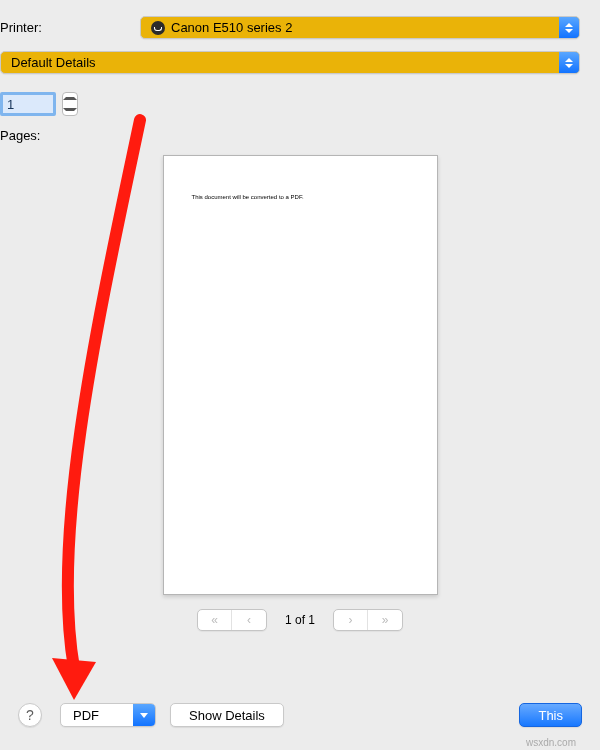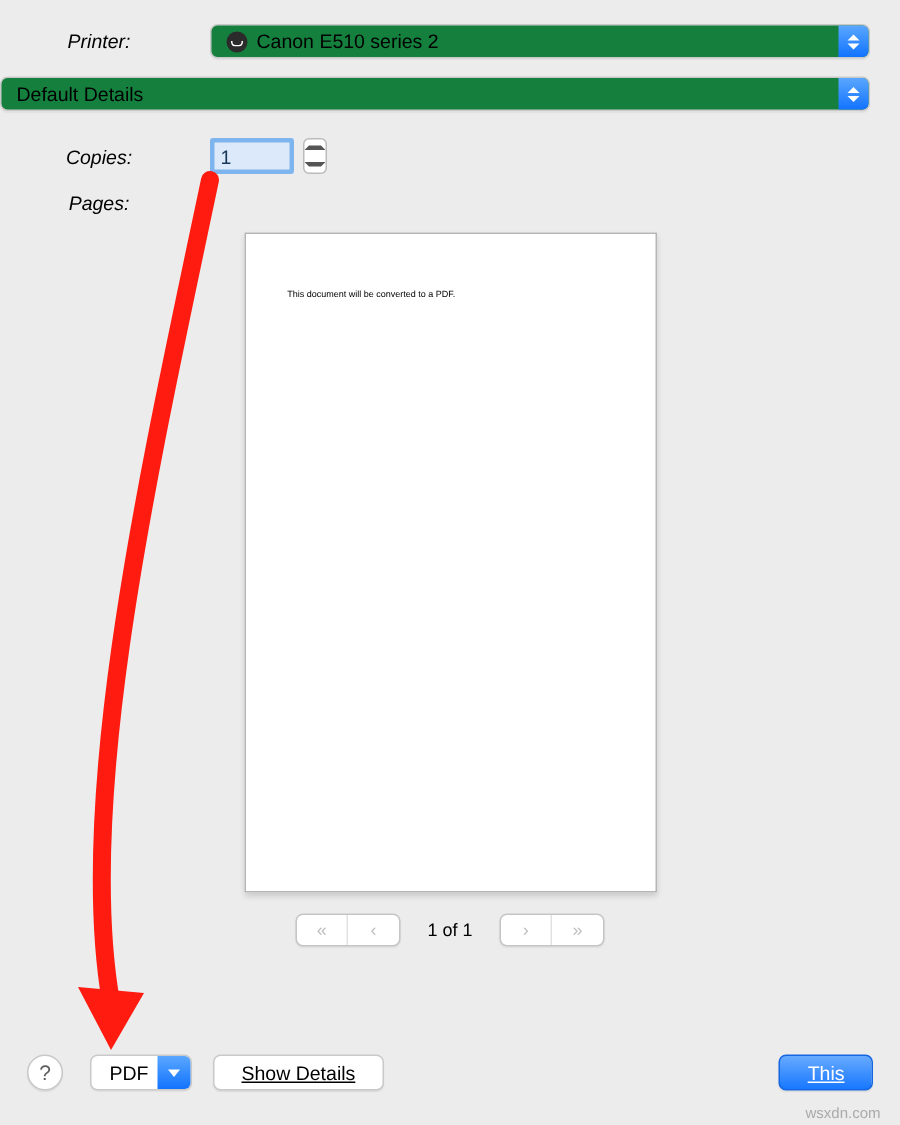--- a/index.html
+++ b/index.html
@@ -13,29 +13,28 @@
     color: #000;
     position: relative;
   }
   .row {
     display: flex;
     align-items: center;
     margin: 0 20px 12px 0;
   }
   .label-col {
     width: 140px;
-    text-align: center;
+    text-align: left;
     padding-right: 8px;
     font-size: 13px;
-    font-style: italic;
   }
   .popup {
     flex: 1;
     height: 23px;
-    background: #15803d;
+    background: #eab308;
     border: 1px solid #c9c9c9;
     border-radius: 5px;
     position: relative;
     display: flex;
     align-items: center;
     padding: 0 26px 0 10px;
     box-shadow: 0 1px 1px rgba(0,0,0,0.05);
   }
   .popup .arrows {
     position: absolute;
@@ -156,59 +155,59 @@
   }
   .pdf-btn {
     height: 24px;
     background: #fff;
     border: 1px solid #c9c9c9;
     border-radius: 5px;
     display: flex; align-items: center;
     padding-left: 12px;
     box-shadow: 0 1px 1px rgba(0,0,0,0.05);
     position: relative;
+    gap: 28px;
   }
   .pdf-btn .lab { padding-right: 6px; }
   .pdf-btn .drop {
     width: 22px; height: 100%;
     background: linear-gradient(#5aa7ff,#1273ff);
     border-radius: 0 4px 4px 0;
     display: flex; align-items:center; justify-content:center;
   }
   .pdf-btn .drop .d {
     width:0;height:0;border-left:4px solid transparent;border-right:4px solid transparent;border-top:5px solid #fff;
   }
   .push-btn {
     height: 24px;
     padding: 0 18px;
     background: #fff;
     border: 1px solid #c9c9c9;
     border-radius: 5px;
     display:flex;align-items:center;justify-content:center;
     box-shadow: 0 1px 1px rgba(0,0,0,0.08);
     font-size: 13px;
-    text-decoration: underline;
   }
   .push-btn.primary {
     background: linear-gradient(#67aaff,#1878ff);
     color: #fff;
     border: 1px solid #1566e0;
   }
   .spacer { flex: 1; }
   
   .anno-arrow {
     position: absolute;
     top: 110px; left: 20px;
     width: 140px; height: 600px;
     z-index: 50;
     pointer-events: none;
   }
   .watermark {
     position: absolute;
-    right: 13px; bottom: 2px;
+    right: 24px; bottom: 2px;
     font-size: 10px;
     color: #aaa;
   }
 </style>
 </head>
 <body>
 
 <div style="height:16px"></div>
 
 <div class="row">
@@ -229,21 +228,20 @@
     <div class="arrows">
       <div class="up"></div>
         <div class="down"></div>
     </div>
   </div>
 </div>
 
 <div style="height:6px"></div>
 
 <div class="row">
-  <div class="label-col">Copies:</div>
   <div class="copies-input">
     <span>1</span>
   </div>
   <div class="stepper">
     <div>
         <div class="su"></div>
       </div>
     <div>
         <div class="sd"></div>
       </div>

